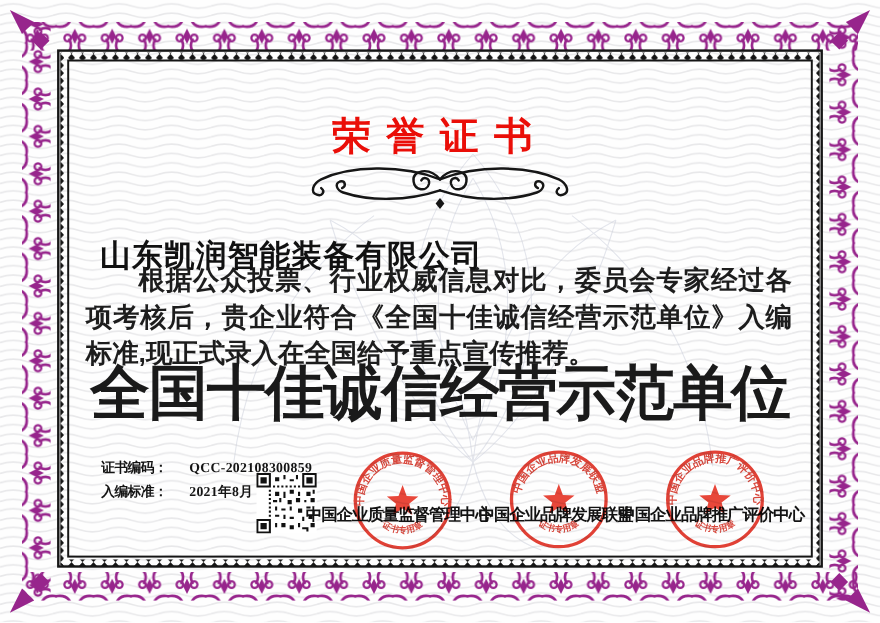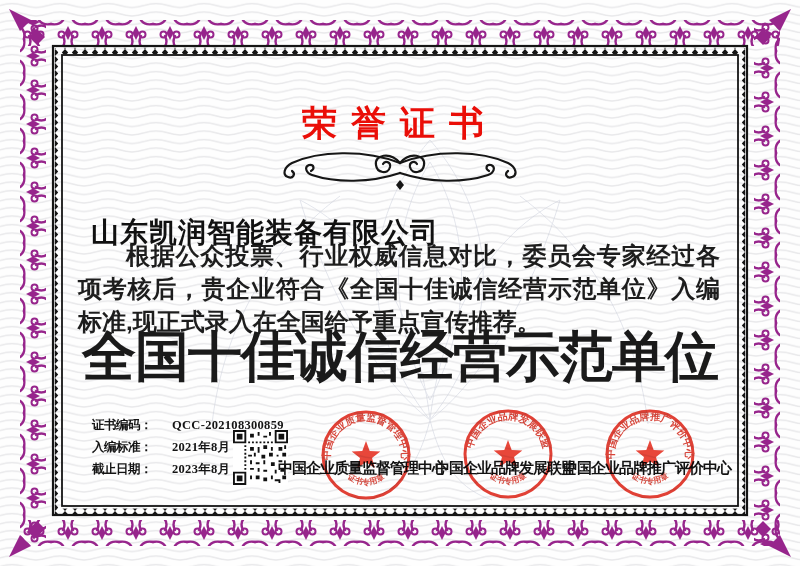--- a/index.html
+++ b/index.html
@@ -121,23 +121,20 @@
 
   <div class="award">全国十佳诚信经营示范单位</div>
 
   <div class="info">
     <div class="row">
       <span class="lbl">证书编码：</span><span class="val">QCC-202108300859</span>
     </div>
     <div class="row">
       <span class="lbl">入编标准：</span><span class="val">2021年8月</span>
     </div>
-    <div class="row">
-      <span class="lbl">截止日期：</span><span class="val">2023年8月</span>
-    </div>
   </div>
 
   <svg class="qr" width="55" height="55" viewBox="0 0 29 29">
     <rect width="29" height="29" fill="#ffffff"></rect>
     <path fill="#111" fill-rule="evenodd" d="M0,0h7v7h-7zM1,1h5v5h-5zM2,2h3v3h-3z
       M22,0h7v7h-7zM23,1h5v5h-5zM24,2h3v3h-3z
       M0,22h7v7h-7zM1,23h5v5h-5zM2,24h3v3h-3z"></path>
     <path fill="#111" d="M8,6h1v1h-1zM10,6h1v1h-1zM12,6h1v1h-1zM14,6h1v1h-1zM16,6h1v1h-1zM18,6h1v1h-1zM20,6h1v1h-1z
       M6,8h1v1h-1zM6,10h1v1h-1zM6,12h1v1h-1zM6,14h1v1h-1zM6,16h1v1h-1zM6,18h1v1h-1zM6,20h1v1h-1z
       M9,2h2v2h-2zM13,1h1v2h-1zM16,3h2v1h-2zM19,1h1v2h-1z

